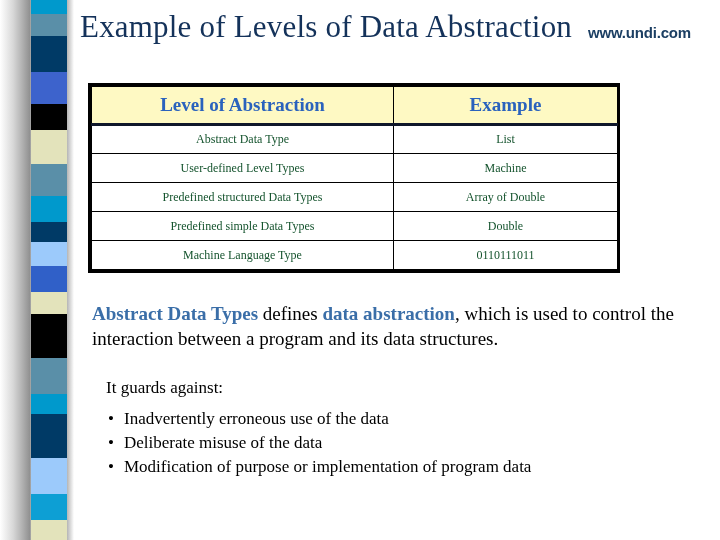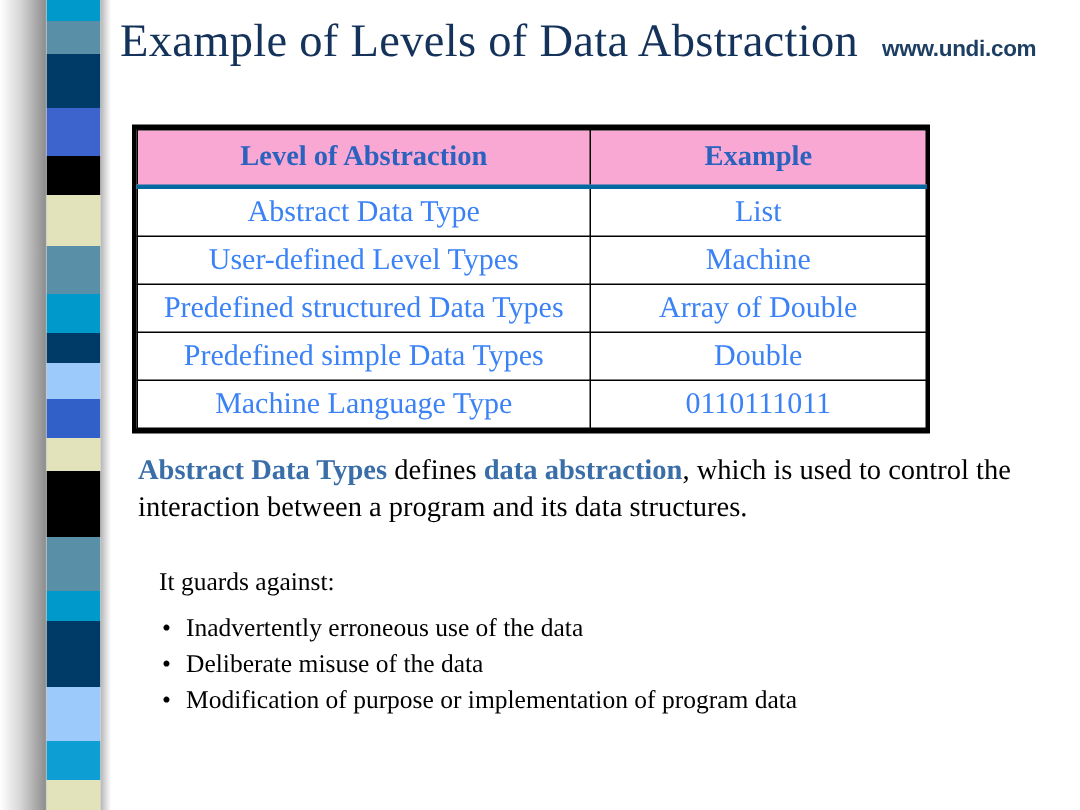--- a/index.html
+++ b/index.html
@@ -95,33 +95,33 @@
   table.levels col.c2 { width: 224px; }
 
   table.levels th,
   table.levels td {
     border: 1.5px solid #000000;
     text-align: center;
     vertical-align: middle;
     padding: 4px 2px;
   }
   table.levels thead th {
-    background: #f9a8d4;
+    background: #fef9c3;
     color: #2a62bd;
     font-weight: bold;
     font-size: 19px;
     height: 38px;
-    border-bottom: 3px solid #0369a1;
+    border-bottom: 3px solid #0f172a;
   }
   table.levels thead th.h2 { color: #2a62bd; }
 
   table.levels tbody td {
     background: #ffffff;
-    color: #3b82f6;
-    font-size: 20px;
+    color: #14532d;
+    font-size: 12px;
     height: 29px;
   }
 
   
   .para {
     position: absolute;
     left: 92px;
     top: 301px;
     width: 628px;
     font-size: 19px;

